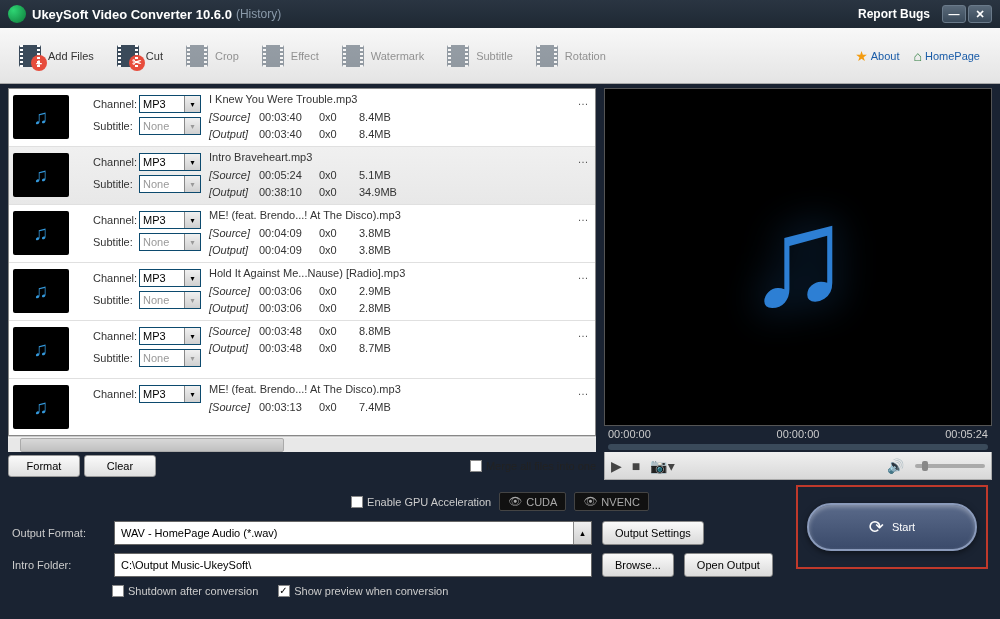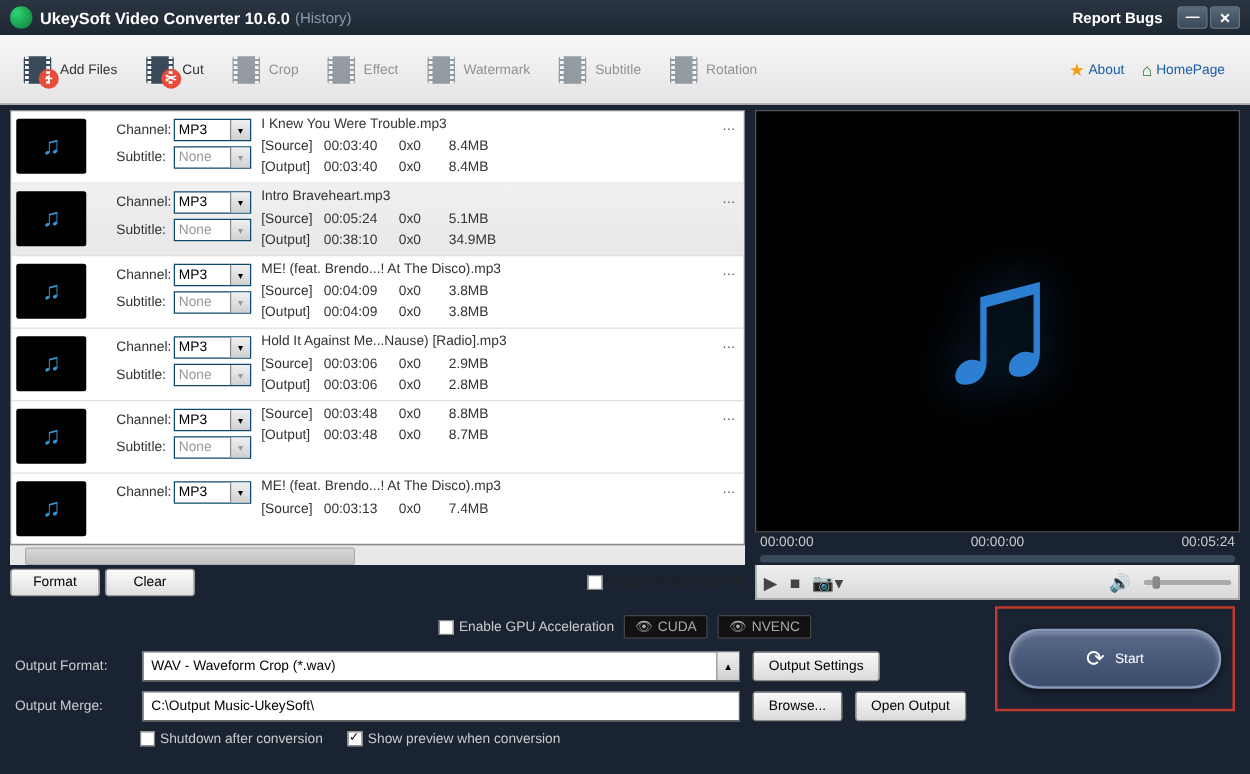--- a/index.html
+++ b/index.html
@@ -33,21 +33,21 @@
 .note-mini { color: #3498db; font-size: 20px; }
 .row-controls { width: 130px; padding: 4px 2px; }
 .ctl-line { display: flex; align-items: center; height: 22px; margin-left: 18px; }
 .ctl-label { width: 46px; color: #333; }
 .ctl-select { flex: 1; height: 18px; border: 1px solid #0c4a6e; background: #fff; display: flex; align-items: center; padding: 0 3px; position: relative; }
 .ctl-select.disabled { color: #999; }
 .sel-arrow { position: absolute; right: 0; width: 16px; height: 100%; background: linear-gradient(#f0f0f0,#d0d0d0); border-left: 1px solid #888; display: flex; align-items: center; justify-content: center; font-size: 8px; }
 .row-info { flex: 1; padding: 4px 6px; color: #333; }
 .row-title { height: 18px; }
 .row-line { height: 17px; display: flex; }
-.src-lbl { width: 50px; } .src-time { width: 60px; } .src-dim { width: 40px; } .src-size { width: 50px; }
+.src-lbl { width: 50px; font-style: italic; } .src-time { width: 60px; } .src-dim { width: 40px; } .src-size { width: 50px; }
 .row-menu { width: 24px; display: flex; align-items: flex-start; justify-content: center; padding-top: 6px; color: #555; cursor: pointer; }
 .hscroll { height: 16px; background: #f0f0f0; border-top: 1px solid #ccc; display: flex; align-items: center; }
 .hscroll-track { flex: 1; height: 14px; background: #e8e8e8; position: relative; }
 .hscroll-thumb { position: absolute; left: 2%; width: 45%; height: 100%; background: linear-gradient(#d8d8d8,#c0c0c0); border: 1px solid #aaa; border-radius: 2px; }
 .list-footer { height: 28px; display: flex; align-items: center; padding: 4px 0; gap: 4px; }
 .footer-btn { width: 72px; height: 22px; background: linear-gradient(#fafafa,#e0e0e0); border: 1px solid #999; border-radius: 3px; display: flex; align-items: center; justify-content: center; cursor: pointer; }
 .merge-chk { margin-left: auto; display: flex; align-items: center; color: #222; }
 .chkbox { width: 12px; height: 12px; border: 1px solid #888; background: #fff; margin-right: 4px; }
 .chkbox.checked::after { content: '✓'; color: #000; font-size: 10px; display: block; line-height: 10px; }
 .preview-panel { width: 388px; display: flex; flex-direction: column; }
@@ -372,27 +372,27 @@
         <span>CUDA</span>
       </div>
     <div class="gpu-badge">
         <span>👁</span>
         <span>NVENC</span>
       </div>
   </div>
   <div class="out-row">
     <div class="out-label">Output Format:</div>
     <div class="out-field">
-        <span>WAV - Waveform Crop (*.wav)</span>
+        <span>WAV - HomePage Audio (*.wav)</span>
         <div class="out-arrow">▴</div>
       </div>
     <div class="side-btn">Output Settings</div>
   </div>
   <div class="out-row">
-    <div class="out-label">Output Merge:</div>
+    <div class="out-label">Intro Folder:</div>
     <div class="out-field">
         <span>C:\Output Music-UkeySoft\</span>
       </div>
     <div class="side-btn">Browse...</div>
     <div class="side-btn">Open Output</div>
   </div>
   <div class="opts-row">
     <div class="opt-chk">
         <div class="chkbox"></div>
         <span>Shutdown after conversion</span>

